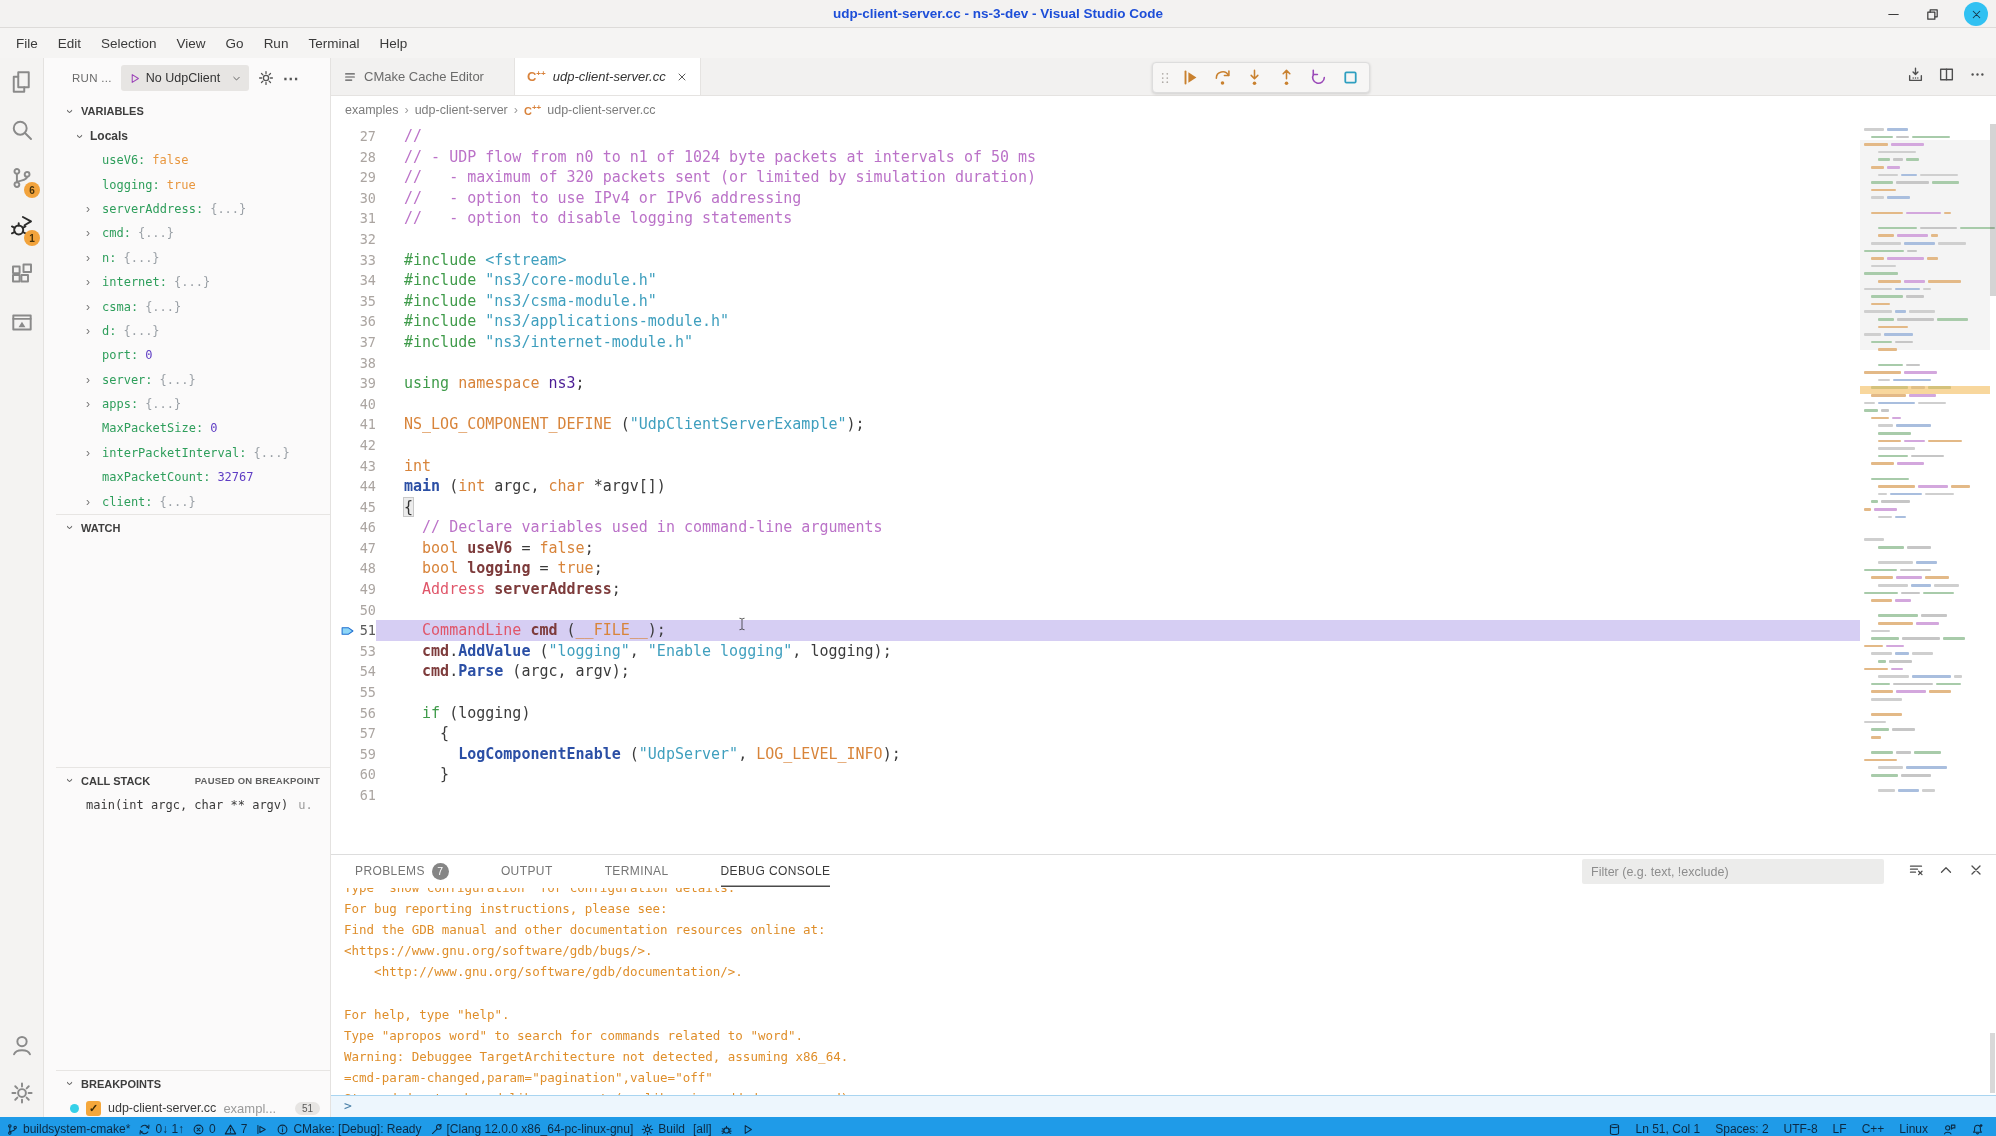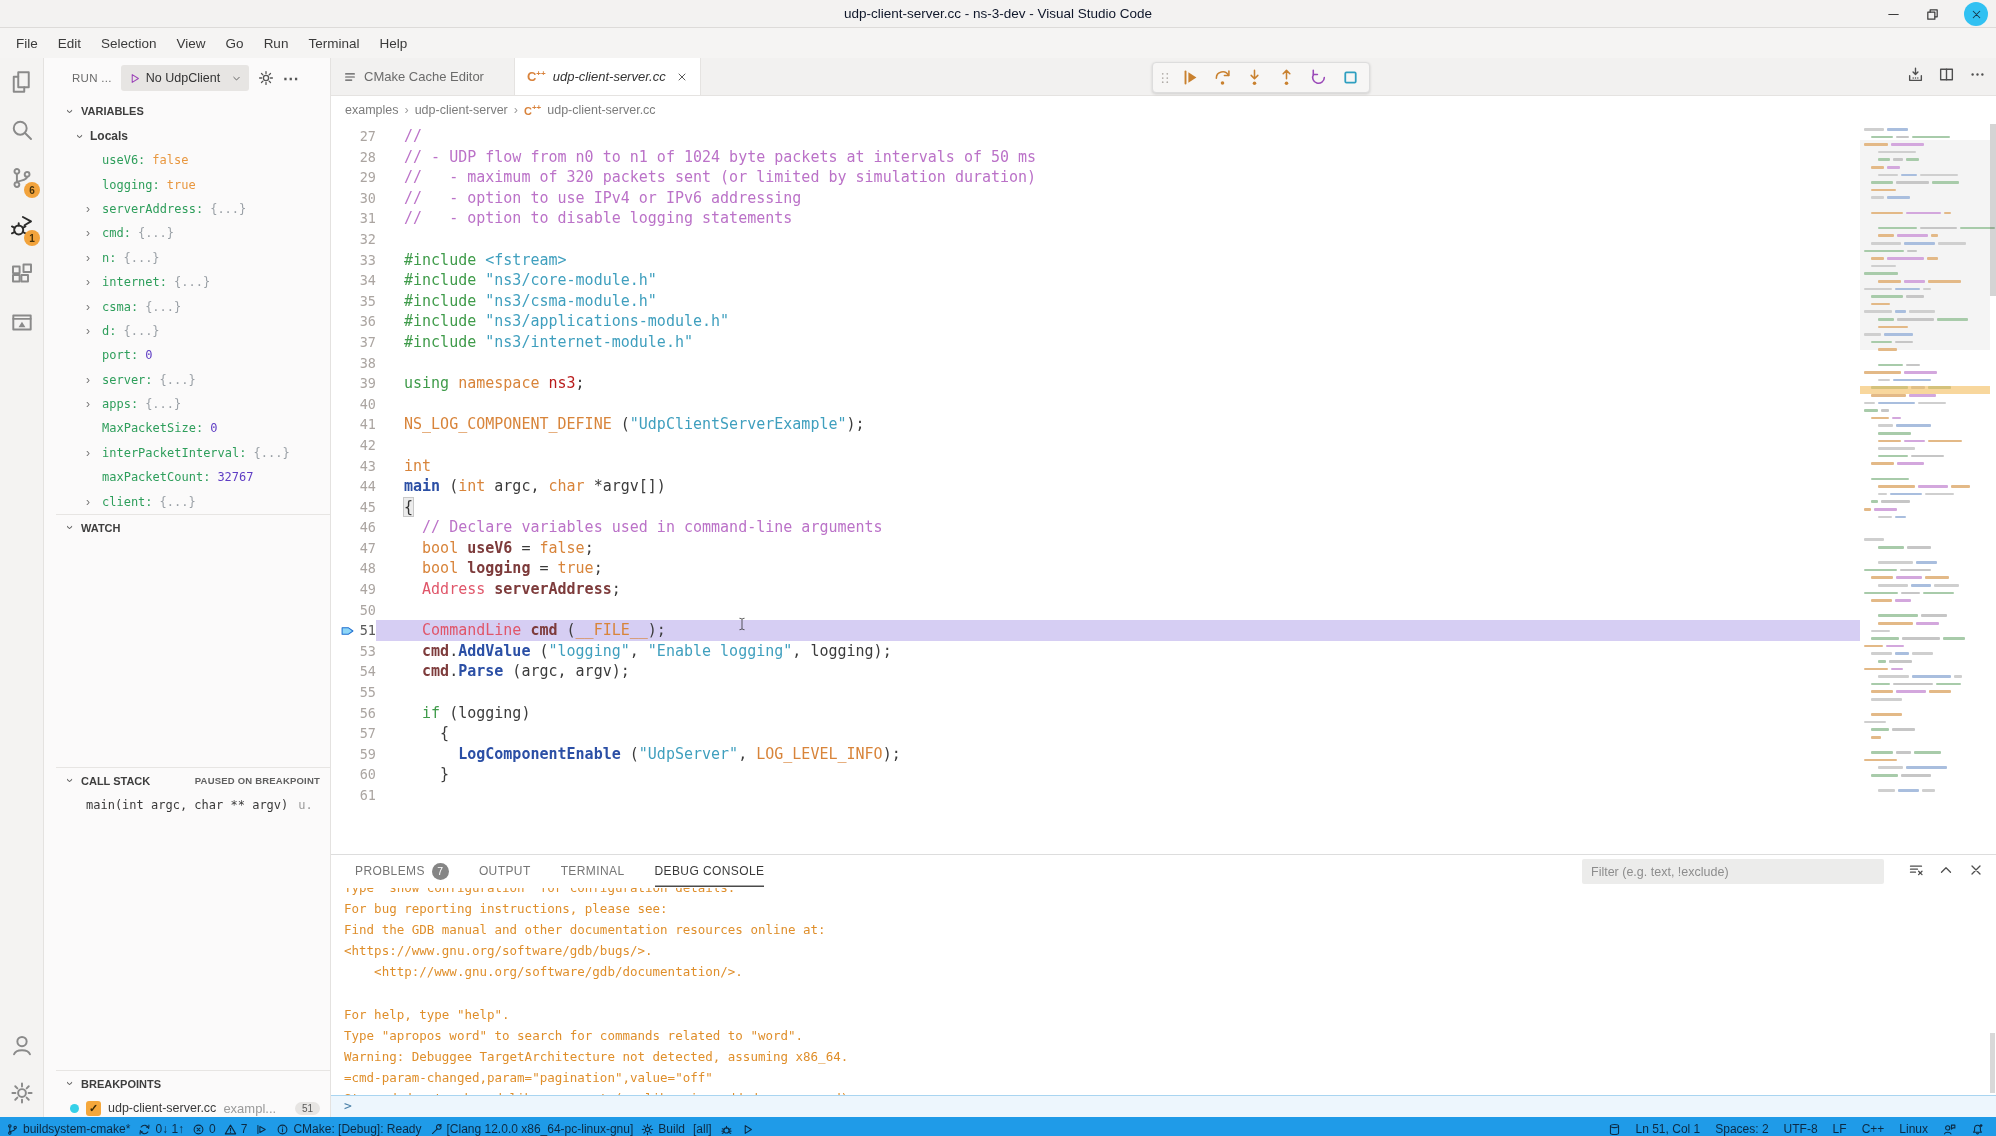--- a/index.html
+++ b/index.html
@@ -4,21 +4,21 @@
 <style>
   *{box-sizing:border-box;margin:0;padding:0}
   html,body{width:1996px;height:1136px;overflow:hidden}
   body{font-family:"Liberation Sans",sans-serif;background:#fff;position:relative;font-size:13px;color:#3b3b3b}
   svg{display:block}
   .ic svg{width:14px;height:14px}
   .ic{display:inline-flex;align-items:center;justify-content:center;flex:none}
 
   
   .titlebar{position:absolute;left:0;top:0;right:0;height:28px;background:#f3f2f1;border-bottom:1px solid #dddbd9}
-  .title{position:absolute;left:50%;transform:translateX(-50%);line-height:27px;font-weight:normal;font-size:13.5px;color:#0f172a;white-space:nowrap}
+  .title{position:absolute;left:50%;transform:translateX(-50%);line-height:27px;font-weight:bold;font-size:13.5px;color:#1d4ed8;white-space:nowrap}
   .win{position:absolute;right:8px;top:0;height:28px;display:flex;align-items:center;gap:24px;color:#3c3c3c}
   .win .ic svg{width:15px;height:15px}
   .close-circle{width:24px;height:24px;border-radius:50%;background:#31c1f2;color:#173a4d;display:flex;align-items:center;justify-content:center}
   .close-circle svg{width:13px;height:13px}
 
   
   .menubar{position:absolute;left:0;top:28px;right:0;height:30px;background:#f5f4f3;display:flex;align-items:center;padding-left:6px}
   .menu-item{padding:0 10px;font-size:13.5px;color:#3b3b3b;height:100%;display:flex;align-items:center;cursor:default}
 
   
@@ -90,35 +90,35 @@
 
   .codewrap{flex:1;position:relative;overflow:hidden;background:#fff}
   #code{position:absolute;left:0;top:0;right:136px;padding-top:2px;font-family:"DejaVu Sans Mono",monospace;font-size:15px;line-height:20.6px}
   .line{display:flex;height:20.6px;position:relative}
   .ln{width:45px;flex:none;text-align:right;color:#aba5a1;font-size:13.5px;cursor:pointer}
   .lt{flex:1;padding-left:28px;white-space:pre;color:#333;cursor:text}
   .line.cur .lt{background:#d6cef3}
   .line.cur .ln{color:#5a5a5a}
   .bp-arrow{position:absolute;left:7px;top:3px;width:19px;height:15px}
   .tk-c{color:#bb72c8}.tk-k{color:#d8843a}.tk-g{color:#3f9b4a}.tk-s{color:#3f9fbe}
-  .tk-t{color:#e0566a}.tk-t2{color:#b91c1c}.tk-f{color:#2b4fa5;font-weight:bold}
+  .tk-t{color:#e0566a}.tk-t2{color:#4c1d95}.tk-f{color:#2b4fa5;font-weight:bold}
   .tk-v{color:#7d3b3b;font-weight:bold}.tk-p{color:#3b3b3b}
   .tk-bm{background:#ececec;outline:1px solid #c8c8c8}
 
   .minimap{position:absolute;top:0;right:6px;width:130px;height:700px;cursor:pointer}
   .mm-row{position:absolute;left:4px;height:2.5px;display:flex;gap:3px}
   .mm-seg{height:2.5px;border-radius:1px}
   .mm-hl{position:absolute;left:0;right:0;height:8px;background:rgba(244,188,92,.6)}
   .mm-slider{position:absolute;left:0;right:0;top:16px;height:210px;background:rgba(0,0,0,.045)}
   .vscroll{position:absolute;right:0;top:0;width:6px;height:172px;background:rgba(100,100,100,.28);cursor:pointer}
   .ibeam{position:absolute;left:404px;top:489px;width:14px;height:22px;color:#2b2b2b;z-index:3}
 
   
   .panel{height:263px;border-top:1px solid #ddd;position:relative;background:#fff}
-  .panel-tabs{height:32px;display:flex;align-items:center;padding-left:24px;gap:30px}
+  .panel-tabs{height:32px;display:flex;align-items:center;padding-left:24px;gap:52px}
   .ptab{font-size:12px;letter-spacing:.4px;color:#757575;height:32px;display:flex;align-items:center;gap:7px;cursor:pointer}
   .ptab.active{color:#393939;box-shadow:inset 0 -1.5px 0 #4a4a4a}
   .pbadge{background:#858585;color:#fff;border-radius:50%;width:17px;height:17px;font-size:10.5px;display:flex;align-items:center;justify-content:center}
   .filter{position:absolute;right:112px;top:4px;width:302px;height:25px;background:#ececeb;border:none;outline:none;padding:0 9px;font-size:12.5px;color:#333;border-radius:2px;font-family:"Liberation Sans",sans-serif}
   .filter::placeholder{color:#8d8d8d}
   .panel-icons{position:absolute;right:12px;top:7px;display:flex;gap:14px;color:#4f4f4f}
   .panel-icons .ic svg{width:16px;height:16px}
   .console{position:absolute;top:33px;left:0;right:8px;bottom:22px;overflow:hidden;padding-left:13px;font-family:"DejaVu Sans Mono",monospace;font-size:12.5px;line-height:21.1px;color:#DF8E2A}
   .console .cline{white-space:pre}
   .console .cline:first-child{margin-top:-11px}

